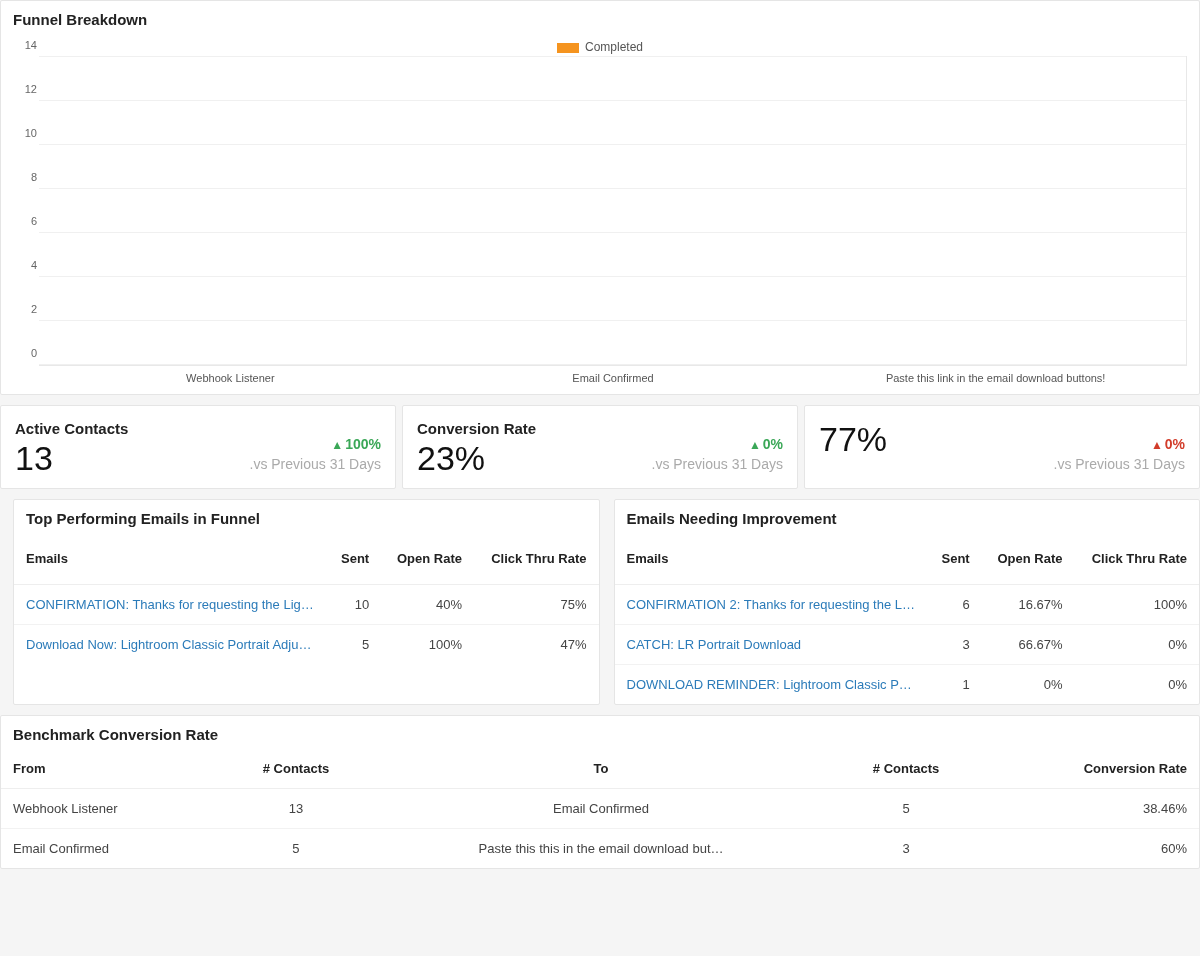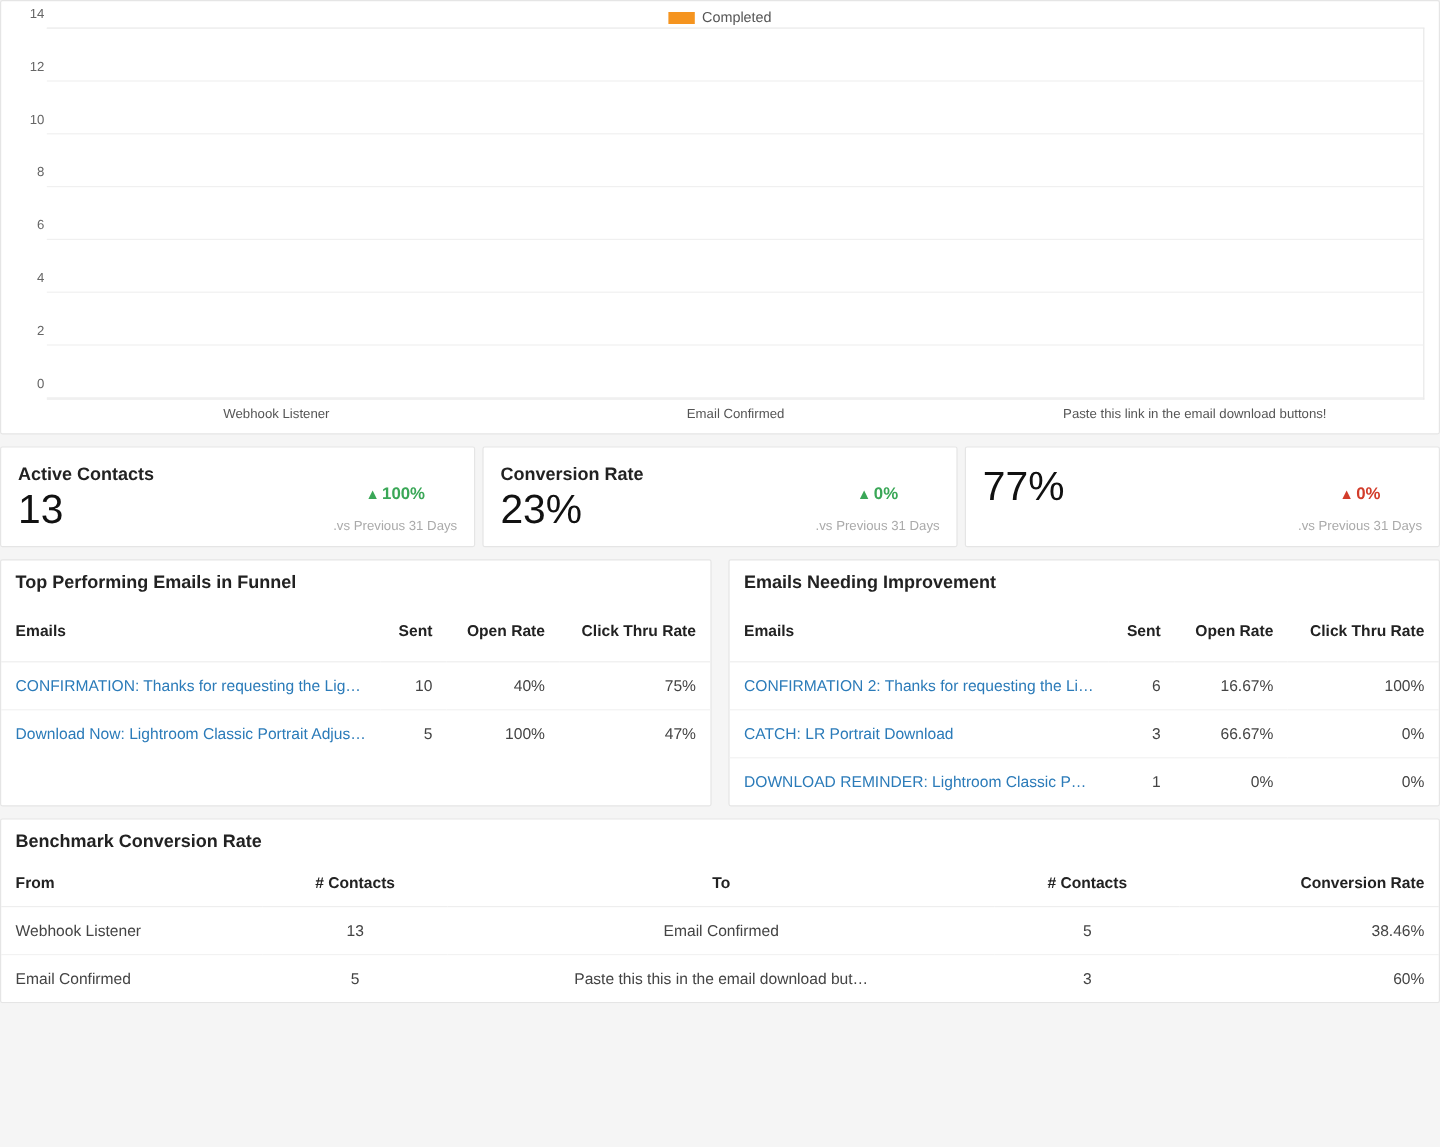--- a/index.html
+++ b/index.html
@@ -80,30 +80,30 @@
 
   
   .stats-row { display: flex; gap: 6px; margin-bottom: 10px; }
   .stat-card {
     flex: 1; background: #fff; border: 1px solid #e5e5e5; border-radius: 2px;
     padding: 14px 14px 10px 14px; position: relative;
   }
   .stat-label { font-size: 15px; font-weight: 700; color: #222; margin-bottom: 2px; }
   .stat-value { font-size: 34px; font-weight: 400; color: #111; }
   .stat-delta {
-    position: absolute; right: 14px; top: 30px; text-align: center;
+    position: absolute; right: 14px; top: 30px; text-align: right;
   }
   .delta-val { font-size: 14px; font-weight: 600; }
   .delta-up { color: #3aa757; }
   .delta-down { color: #d23c2a; }
-  .delta-sub { font-size: 11px; color: #aaa; margin-top: 14px; }
+  .delta-sub { font-size: 14px; color: #aaa; margin-top: 4px; }
   .arrow { font-size: 12px; margin-right: 2px; }
 
   
-  .tables-row { display: flex; gap: 14px; margin-bottom: 10px; }
+  .tables-row { display: flex; gap: 14px; margin-bottom: 10px; margin-left: 13px; }
   .table-panel { flex: 1; }
   table { width: 100%; border-collapse: collapse; }
   th {
     text-align: left; font-size: 13px; font-weight: 700; color: #222;
     padding: 18px 12px 18px 12px; vertical-align: top;
     border-bottom: 1px solid #eee;
   }
   th.right, td.right { text-align: right; }
   th.center, td.center { text-align: center; }
   td {
@@ -116,20 +116,21 @@
   }
   tr:last-child td { border-bottom: none; }
 
   
   #benchmark-panel table th, #benchmark-panel table td { padding: 12px 12px; }
 </style>
 </head>
 <body>
 
 <div id="chart-panel" class="panel">
+  <div class="panel-title">Funnel Breakdown</div>
   <div id="chart-container">
     <div class="legend">
       <span class="legend-swatch"></span><span>Completed</span>
     </div>
     <div style="position:relative; margin-left:26px;">
       <div class="chart-body" id="chart-body">
         <div class="y-axis" id="y-axis">
             <div class="y-tick" style="bottom: 0%;">0</div>
             <div class="y-tick" style="bottom: 14.2857%;">2</div>
             <div class="y-tick" style="bottom: 28.5714%;">4</div>

